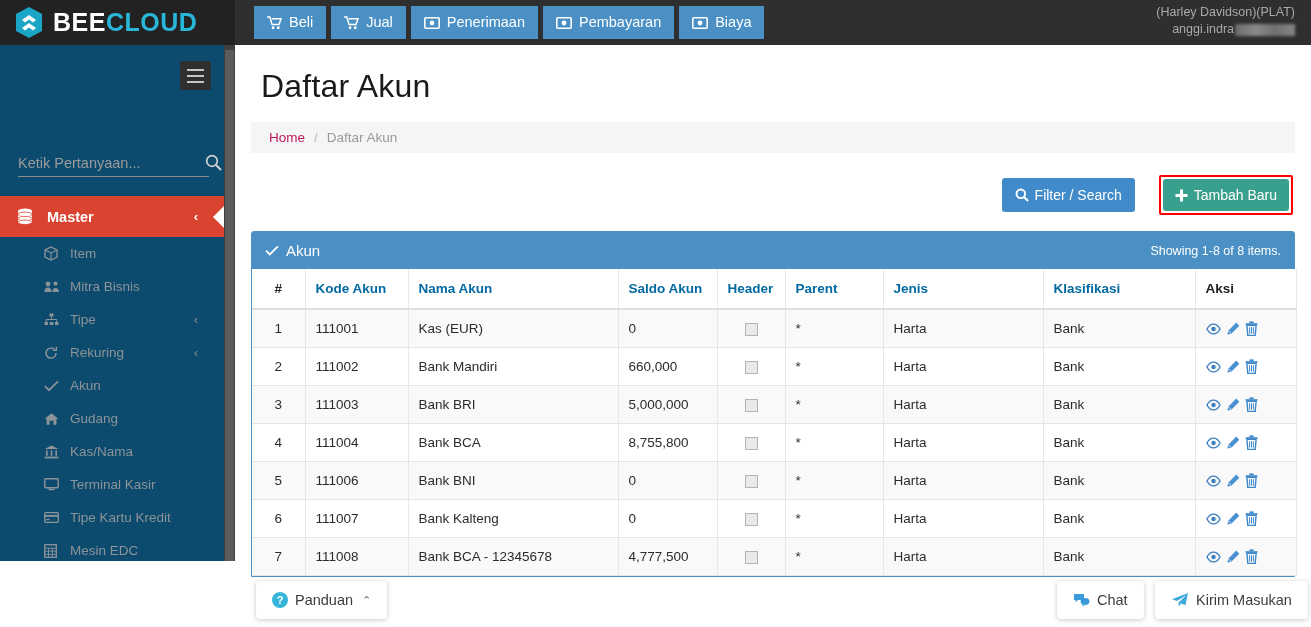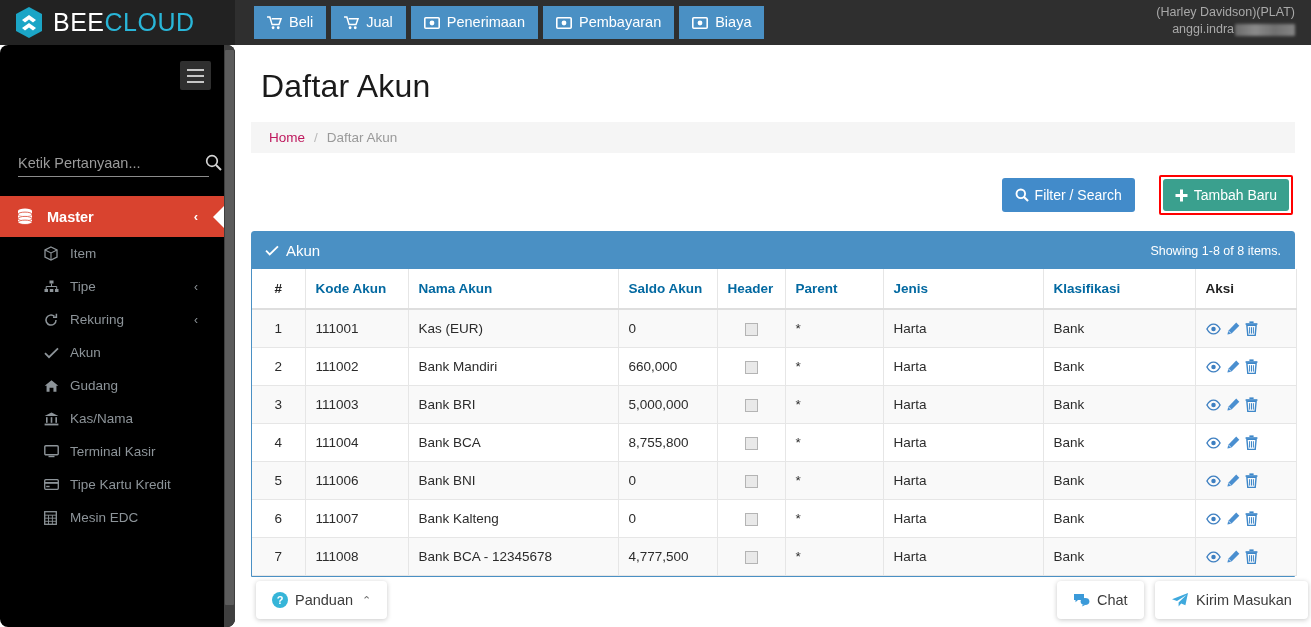--- a/index.html
+++ b/index.html
@@ -15,21 +15,21 @@
     position: absolute; top: 0; left: 0; width: 1311px; height: 45px;
     background: #2f2f2f;
     display: flex; align-items: center;
   }
   #brand {
     width: 235px; height: 45px; background: #222222;
     display: flex; align-items: center; padding-left: 14px;
     flex: 0 0 235px;
   }
   .hexlogo { width: 30px; height: 33px; margin-right: 9px; display:block; }
-  #brand-text { font-size: 25px; font-weight: normal; letter-spacing: .5px; line-height: 1; }
+  #brand-text { font-size: 25px; font-weight: bold; letter-spacing: .5px; line-height: 1; }
   #brand-text .b1 { color: #ffffff; }
   #brand-text .b2 { color: #29b6d8; }
 
   #topnav { display: flex; align-items: center; height: 45px; padding-left: 19px; gap: 5px; }
   .navbtn {
     background: #4a90c4; color: #fff; font-size: 14.5px;
     height: 33px; padding: 0 13px;
     display: flex; align-items: center; gap: 7px;
     border: none; cursor: pointer; line-height: 1;
   }
@@ -39,22 +39,22 @@
     position: absolute; right: 16px; top: 4px;
     text-align: right; color: #a9a9a9; font-size: 12.5px; line-height: 17px;
   }
   #userinfo .u2 { display: flex; justify-content: flex-end; align-items: center; }
   .redact { display:inline-block; width: 60px; height: 12px;
             background: linear-gradient(90deg,#6a6a6a,#8a8a8a,#707070,#858585);
             margin-left: 1px; border-radius: 1px; filter: blur(1.4px); }
 
   
   #sidebar {
-    position: absolute; top: 45px; left: 0; width: 235px; height: 582px;
-    background: #000000; overflow: hidden; border-radius: 8px;
+    position: absolute; top: 45px; left: 0; width: 235px; height: 516px;
+    background: #0c4a6e; overflow: hidden;
   }
   #sidebar-scrollbar {
     position: absolute; top: 0; right: 0; width: 11px; height: 582px;
     background: #3f3f3f;
   }
   #sidebar-scrollbar .thumb {
     position: absolute; top: 5px; left: 1px; width: 9px; height: 555px;
     background: #5c5c5c; border-radius: 1px;
   }
   #hamburger {
@@ -300,20 +300,31 @@
     <div class="submenu-item">
       <span class="si-icon">
         <svg width="14" height="15" viewBox="0 0 14 15">
             <path d="M7 1L13 4v7L7 14 1 11V4z" fill="none" stroke="#8d9499" stroke-width="1.3"></path>
             <path d="M1 4l6 3 6-3M7 7v7" stroke="#8d9499" stroke-width="1.1" fill="none"></path>
           </svg>
       </span>
       <span class="si-label">Item</span>
     </div>
 
+    <div class="submenu-item">
+      <span class="si-icon">
+        <svg width="16" height="13" viewBox="0 0 16 13">
+          <circle cx="4" cy="4" r="2.4" fill="#8d9499"></circle>
+            <circle cx="11.5" cy="3.6" r="2.1" fill="#8d9499"></circle>
+          <path d="M0.3 12c0-2.8 1.7-4.4 3.7-4.4S7.7 9.2 7.7 12z" fill="#8d9499"></path>
+          <path d="M8.3 12c0-2.5 1.5-4 3.3-4s3.3 1.5 3.3 4z" fill="#8d9499"></path>
+        </svg>
+      </span>
+      <span class="si-label">Mitra Bisnis</span>
+    </div>
 
     <div class="submenu-item">
       <span class="si-icon">
         <svg width="15" height="13" viewBox="0 0 15 13">
           <rect x="5.5" y="0.5" width="4" height="3" fill="#8d9499"></rect>
           <rect x="0.5" y="9" width="3.5" height="3" fill="#8d9499"></rect>
           <rect x="5.8" y="9" width="3.5" height="3" fill="#8d9499"></rect>
           <rect x="11" y="9" width="3.5" height="3" fill="#8d9499"></rect>
           <path d="M7.5 3.5v3M2.2 9V6.5h10.5V9" stroke="#8d9499" stroke-width="1" fill="none"></path>
         </svg>

